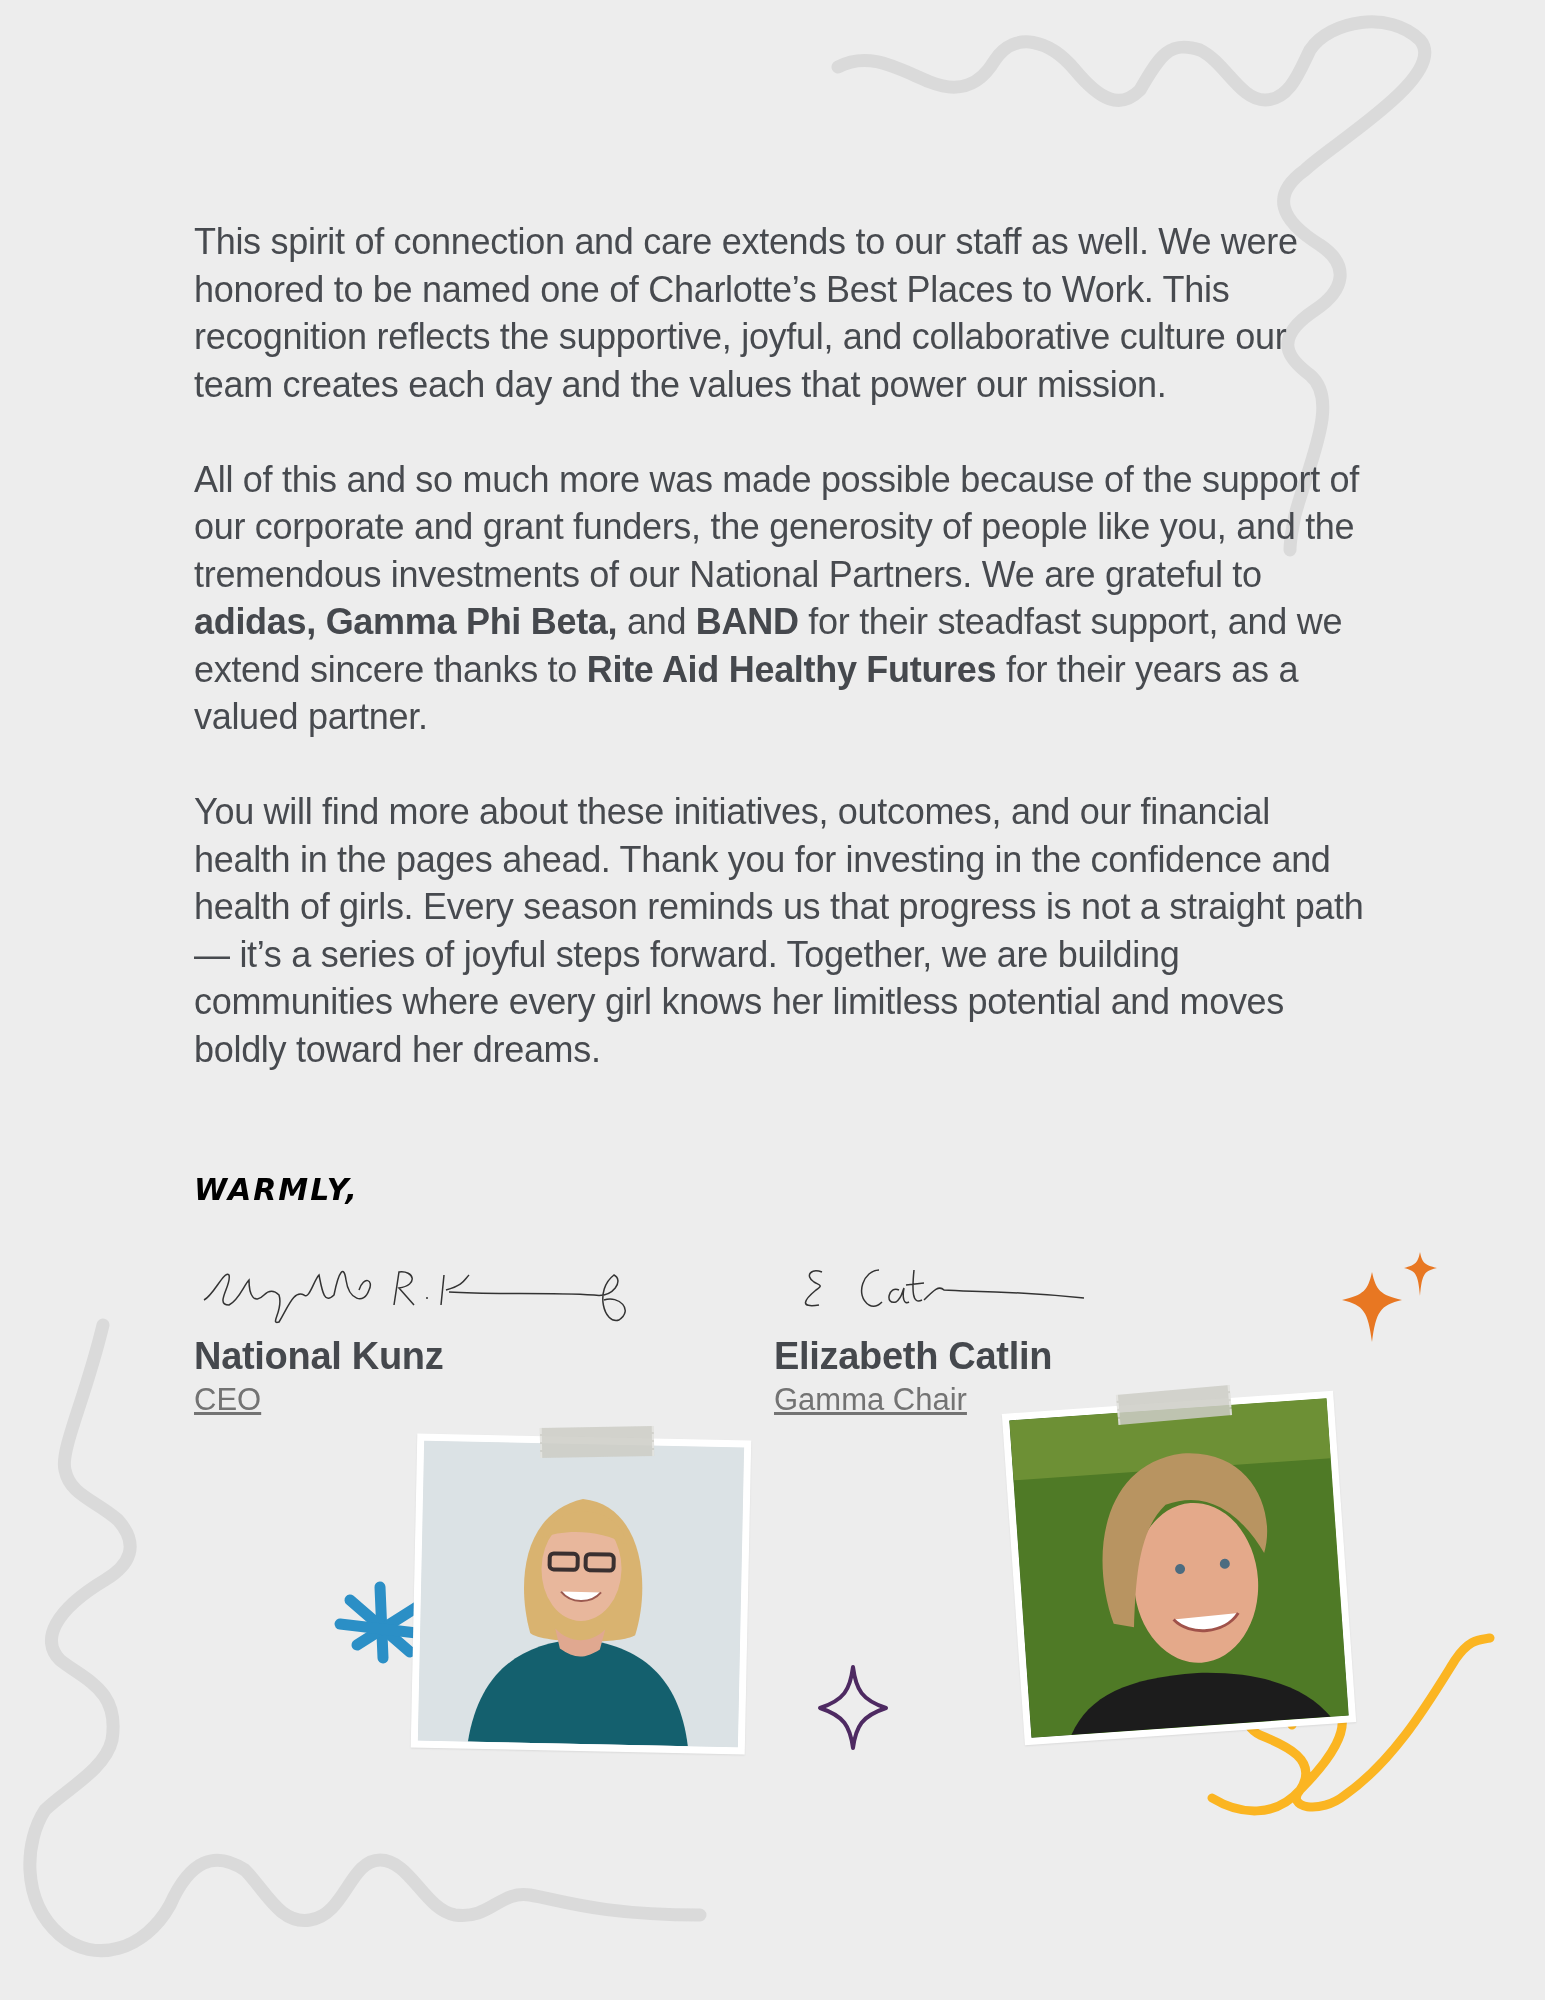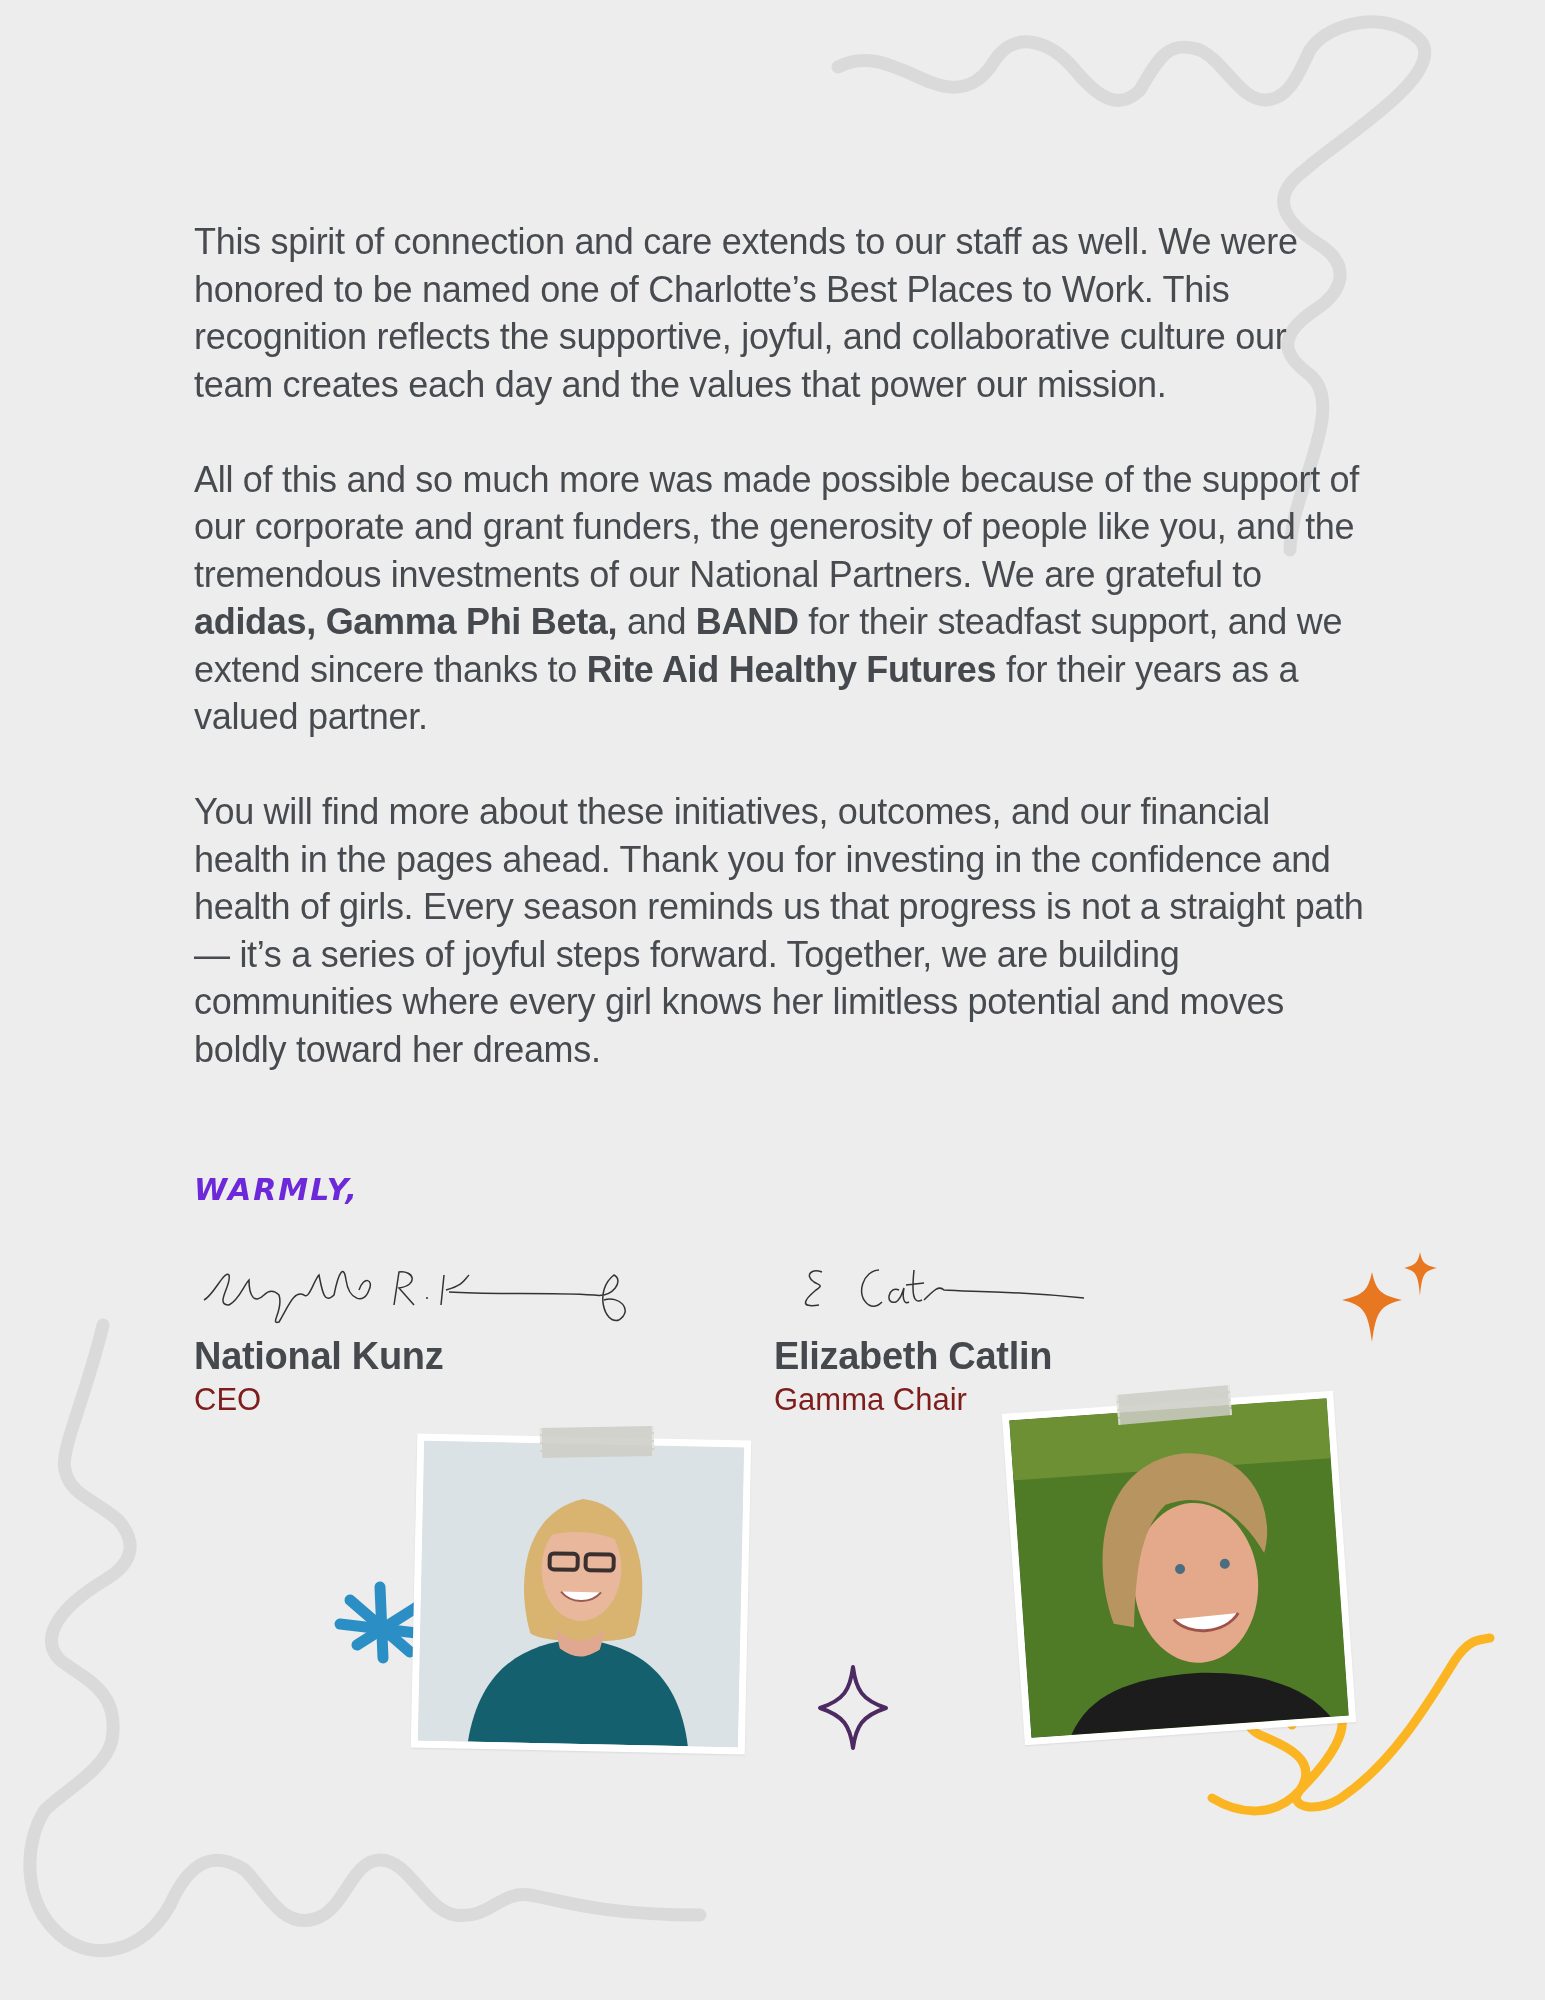--- a/index.html
+++ b/index.html
@@ -41,41 +41,42 @@
       color: #45484d;
     }
     .closing {
       position: absolute;
       left: 194px;
       top: 1172px;
       font-family: "DejaVu Sans", sans-serif;
       font-weight: bold;
       font-style: italic;
       font-size: 30px;
-      color: #6d28d9;
+      color: #000000;
       letter-spacing: 2px;
     }
     .signer {
       position: absolute;
     }
     .signer .sig {
       height: 80px;
       width: 460px;
     }
     .signer .name {
       font-size: 38px;
       font-weight: bold;
       color: #45484d;
       line-height: 44px;
       letter-spacing: -0.3px;
     }
     .signer .role {
       font-size: 31px;
-      color: #7f1d1d;
+      color: #737373;
       line-height: 44px;
+      text-decoration: underline;
     }
     .signer-1 { left: 194px; top: 1250px; }
     .signer-2 { left: 774px; top: 1250px; }
     .photo {
       position: absolute;
       background: #ffffff;
       padding: 7px;
       box-shadow: 0 1px 2px rgba(0,0,0,0.08);
     }
     .photo .img {

